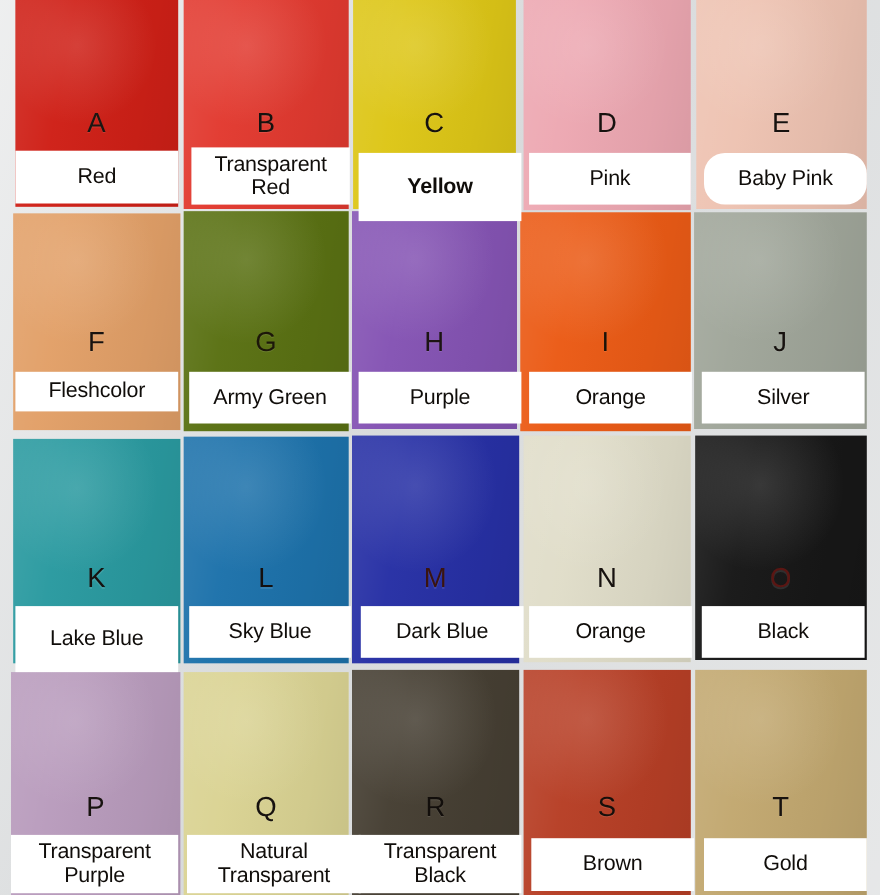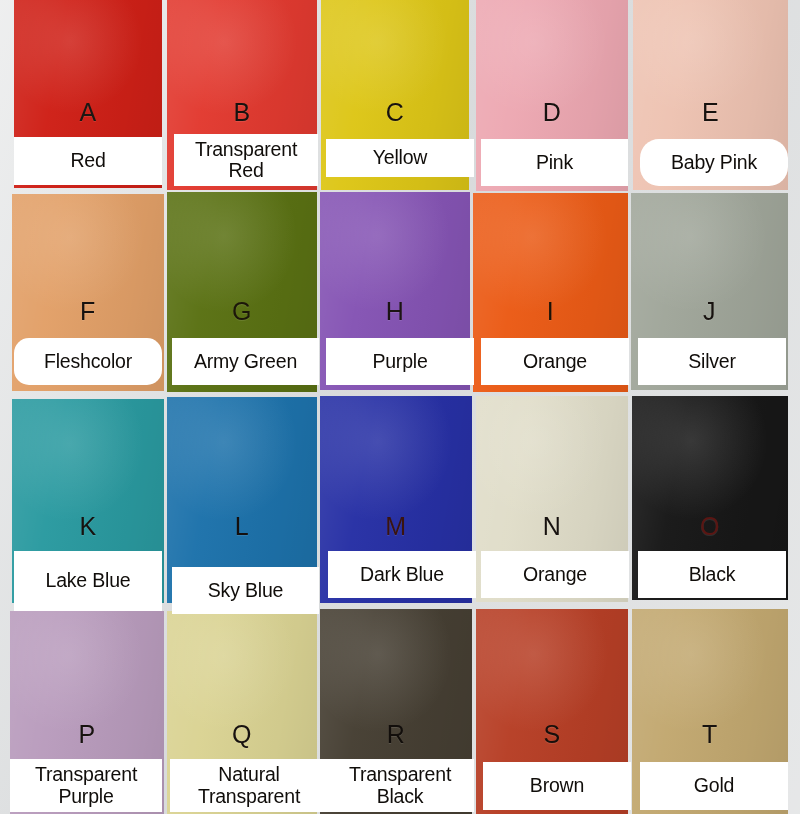--- a/index.html
+++ b/index.html
@@ -95,39 +95,39 @@
       <div class="sheen2"></div>
     </div>
     <div class="code" style="top: 100px; left: 167px; width: 150px; color: rgb(23, 18, 15);">B</div>
     <div class="label-box" style="left: 174px; top: 134px; width: 144px; height: 52px;">Transparent
 Red</div>
     <div class="swatch" style="left: 321px; top: 0px; width: 148px; height: 190px; background: rgb(221, 198, 23);">
       <div class="sheen"></div>
       <div class="sheen2"></div>
     </div>
     <div class="code" style="top: 100px; left: 321px; width: 148px; color: rgb(23, 18, 15);">C</div>
-    <div class="label-box" style="left: 326px; top: 139px; width: 148px; height: 38px;">Yellow</div>
+    <div class="label-box" style="left: 326px; top: 139px; width: 148px; height: 62px; font-weight: bold;">Yellow</div>
     <div class="swatch" style="left: 476px; top: 0px; width: 152px; height: 191px; background: rgb(237, 168, 178);">
       <div class="sheen"></div>
       <div class="sheen2"></div>
     </div>
     <div class="code" style="top: 100px; left: 476px; width: 152px; color: rgb(23, 18, 15);">D</div>
     <div class="label-box" style="left: 481px; top: 139px; width: 147px; height: 47px;">Pink</div>
     <div class="swatch" style="left: 633px; top: 0px; width: 155px; height: 190px; background: rgb(238, 195, 178);">
       <div class="sheen"></div>
       <div class="sheen2"></div>
     </div>
     <div class="code" style="top: 100px; left: 633px; width: 155px; color: rgb(23, 18, 15);">E</div>
     <div class="label-box" style="left: 640px; top: 139px; width: 148px; height: 47px; border-radius: 19px;">Baby Pink</div>
     <div class="swatch" style="left: 12px; top: 194px; width: 152px; height: 197px; background: rgb(226, 160, 104);">
       <div class="sheen"></div>
       <div class="sheen2"></div>
     </div>
     <div class="code" style="top: 299px; left: 12px; width: 152px; color: rgb(23, 18, 15);">F</div>
-    <div class="label-box" style="left: 14px; top: 338px; width: 148px; height: 47px; border-radius: 15px;">Fleshcolor</div>
+    <div class="label-box" style="left: 14px; top: 338px; width: 148px; height: 36px;">Fleshcolor</div>
     <div class="swatch" style="left: 167px; top: 192px; width: 150px; height: 200px; background: rgb(90, 113, 19);">
       <div class="sheen"></div>
       <div class="sheen2"></div>
     </div>
     <div class="code" style="top: 299px; left: 167px; width: 150px; color: rgb(28, 23, 9);">G</div>
     <div class="label-box" style="left: 172px; top: 338px; width: 147px; height: 47px;">Army Green</div>
     <div class="swatch" style="left: 320px; top: 192px; width: 150px; height: 198px; background: rgb(133, 84, 180);">
       <div class="sheen"></div>
       <div class="sheen2"></div>
     </div>
@@ -149,21 +149,21 @@
       <div class="sheen"></div>
       <div class="sheen2"></div>
     </div>
     <div class="code" style="top: 514px; left: 12px; width: 152px; color: rgb(22, 18, 15);">K</div>
     <div class="label-box" style="left: 14px; top: 551px; width: 148px; height: 60px;">Lake Blue</div>
     <div class="swatch" style="left: 167px; top: 397px; width: 150px; height: 206px; background: rgb(29, 114, 171);">
       <div class="sheen"></div>
       <div class="sheen2"></div>
     </div>
     <div class="code" style="top: 514px; left: 167px; width: 150px; color: rgb(20, 15, 14);">L</div>
-    <div class="label-box" style="left: 172px; top: 551px; width: 147px; height: 47px; margin-top: 16px;">Sky Blue</div>
+    <div class="label-box" style="left: 172px; top: 551px; width: 147px; height: 47px;">Sky Blue</div>
     <div class="swatch" style="left: 320px; top: 396px; width: 152px; height: 207px; background: rgb(39, 48, 165);">
       <div class="sheen"></div>
       <div class="sheen2"></div>
     </div>
     <div class="code" style="top: 514px; left: 320px; width: 152px; color: rgb(58, 20, 16);">M</div>
     <div class="label-box" style="left: 328px; top: 551px; width: 148px; height: 47px;">Dark Blue</div>
     <div class="swatch" style="left: 476px; top: 396px; width: 152px; height: 206px; background: rgb(224, 221, 201);">
       <div class="sheen"></div>
       <div class="sheen2"></div>
     </div>

